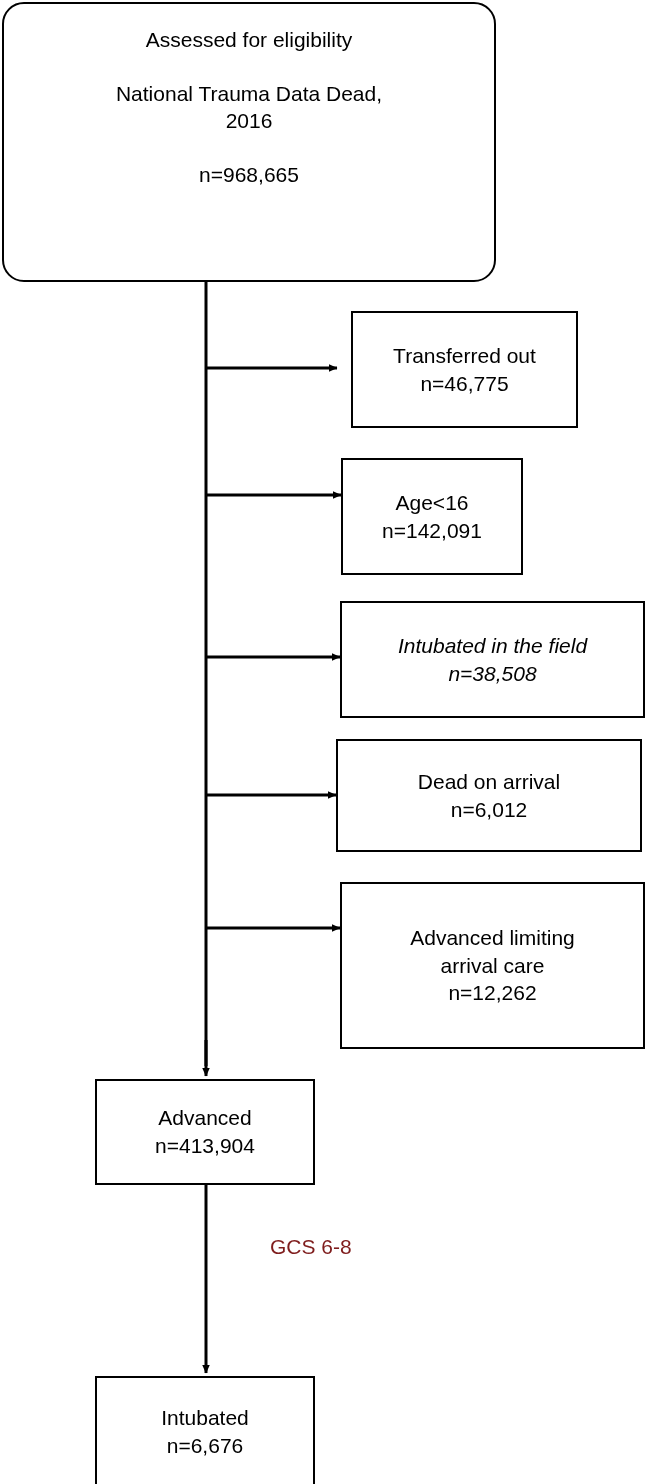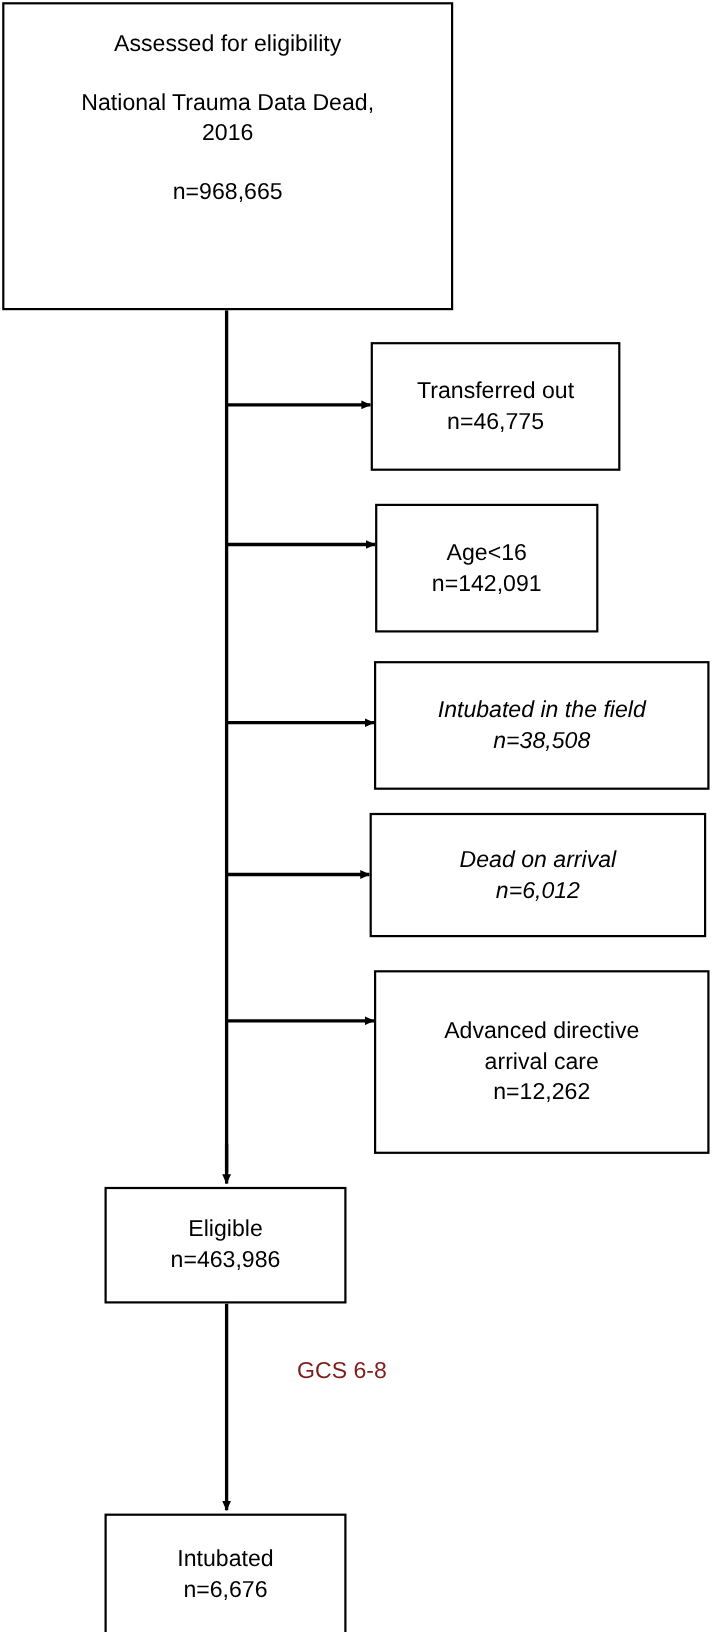--- a/index.html
+++ b/index.html
@@ -74,58 +74,58 @@
 
     <line x1="207" y1="368" x2="337" y2="368" stroke="#000000" stroke-width="3" marker-end="url(#arrowhead)"></line>
     <line x1="207" y1="495" x2="341" y2="495" stroke="#000000" stroke-width="3" marker-end="url(#arrowhead)"></line>
     <line x1="207" y1="657" x2="340" y2="657" stroke="#000000" stroke-width="3" marker-end="url(#arrowhead)"></line>
     <line x1="207" y1="795" x2="336" y2="795" stroke="#000000" stroke-width="3" marker-end="url(#arrowhead)"></line>
     <line x1="207" y1="928" x2="340" y2="928" stroke="#000000" stroke-width="3" marker-end="url(#arrowhead)"></line>
 
     <line x1="206" y1="1185" x2="206" y2="1373" stroke="#000000" stroke-width="3" marker-end="url(#arrowhead)"></line>
   </svg>
 
-  <div class="node topnode" style="left:2px; top:2px; width:410px; height:280px;">
+  <div class="node topnode" style="left:2px; top:2px; width:494px; height:280px;border-radius:22px;">
     <span class="line">Assessed for eligibility</span>
     <span class="spacer-lg"></span>
     <span class="line">National Trauma Data Dead,</span>
     <span class="line">2016</span>
     <span class="spacer-lg"></span>
     <span class="line">n=968,665</span>
   </div>
 
-  <div class="node" style="left:337px; top:311px; width:227px; height:117px;">
+  <div class="node" style="left:351px; top:311px; width:227px; height:117px;">
     <span class="line">Transferred out</span>
     <span class="line">n=46,775</span>
   </div>
 
-  <div class="node" style="left:341px; top:458px; width:203px; height:117px;">
+  <div class="node" style="left:341px; top:458px; width:182px; height:117px;">
     <span class="line">Age&lt;16</span>
     <span class="line">n=142,091</span>
   </div>
 
   <div class="node" style="left:340px; top:601px; width:305px; height:117px;font-style:italic;">
     <span class="line">Intubated in the field</span>
     <span class="line">n=38,508</span>
   </div>
 
-  <div class="node" style="left:336px; top:739px; width:306px; height:113px;font-style:italic;">
+  <div class="node" style="left:336px; top:739px; width:306px; height:113px;">
     <span class="line">Dead on arrival</span>
     <span class="line">n=6,012</span>
   </div>
 
   <div class="node" style="left:340px; top:882px; width:305px; height:167px;">
-    <span class="line">Advanced directive</span>
+    <span class="line">Advanced limiting</span>
     <span class="line">arrival care</span>
     <span class="line">n=12,262</span>
   </div>
 
   <div class="node" style="left:95px; top:1079px; width:220px; height:106px;">
-    <span class="line">Eligible</span>
-    <span class="line">n=463,986</span>
+    <span class="line">Advanced</span>
+    <span class="line">n=413,904</span>
   </div>
 
   <div class="edge-label" style="left:270px; top:1236px;">GCS 6-8</div>
 
   <div class="node" style="left:95px; top:1376px; width:220px; height:112px;">
     <span class="line">Intubated</span>
     <span class="line">n=6,676</span>
   </div>
 
 </div>

